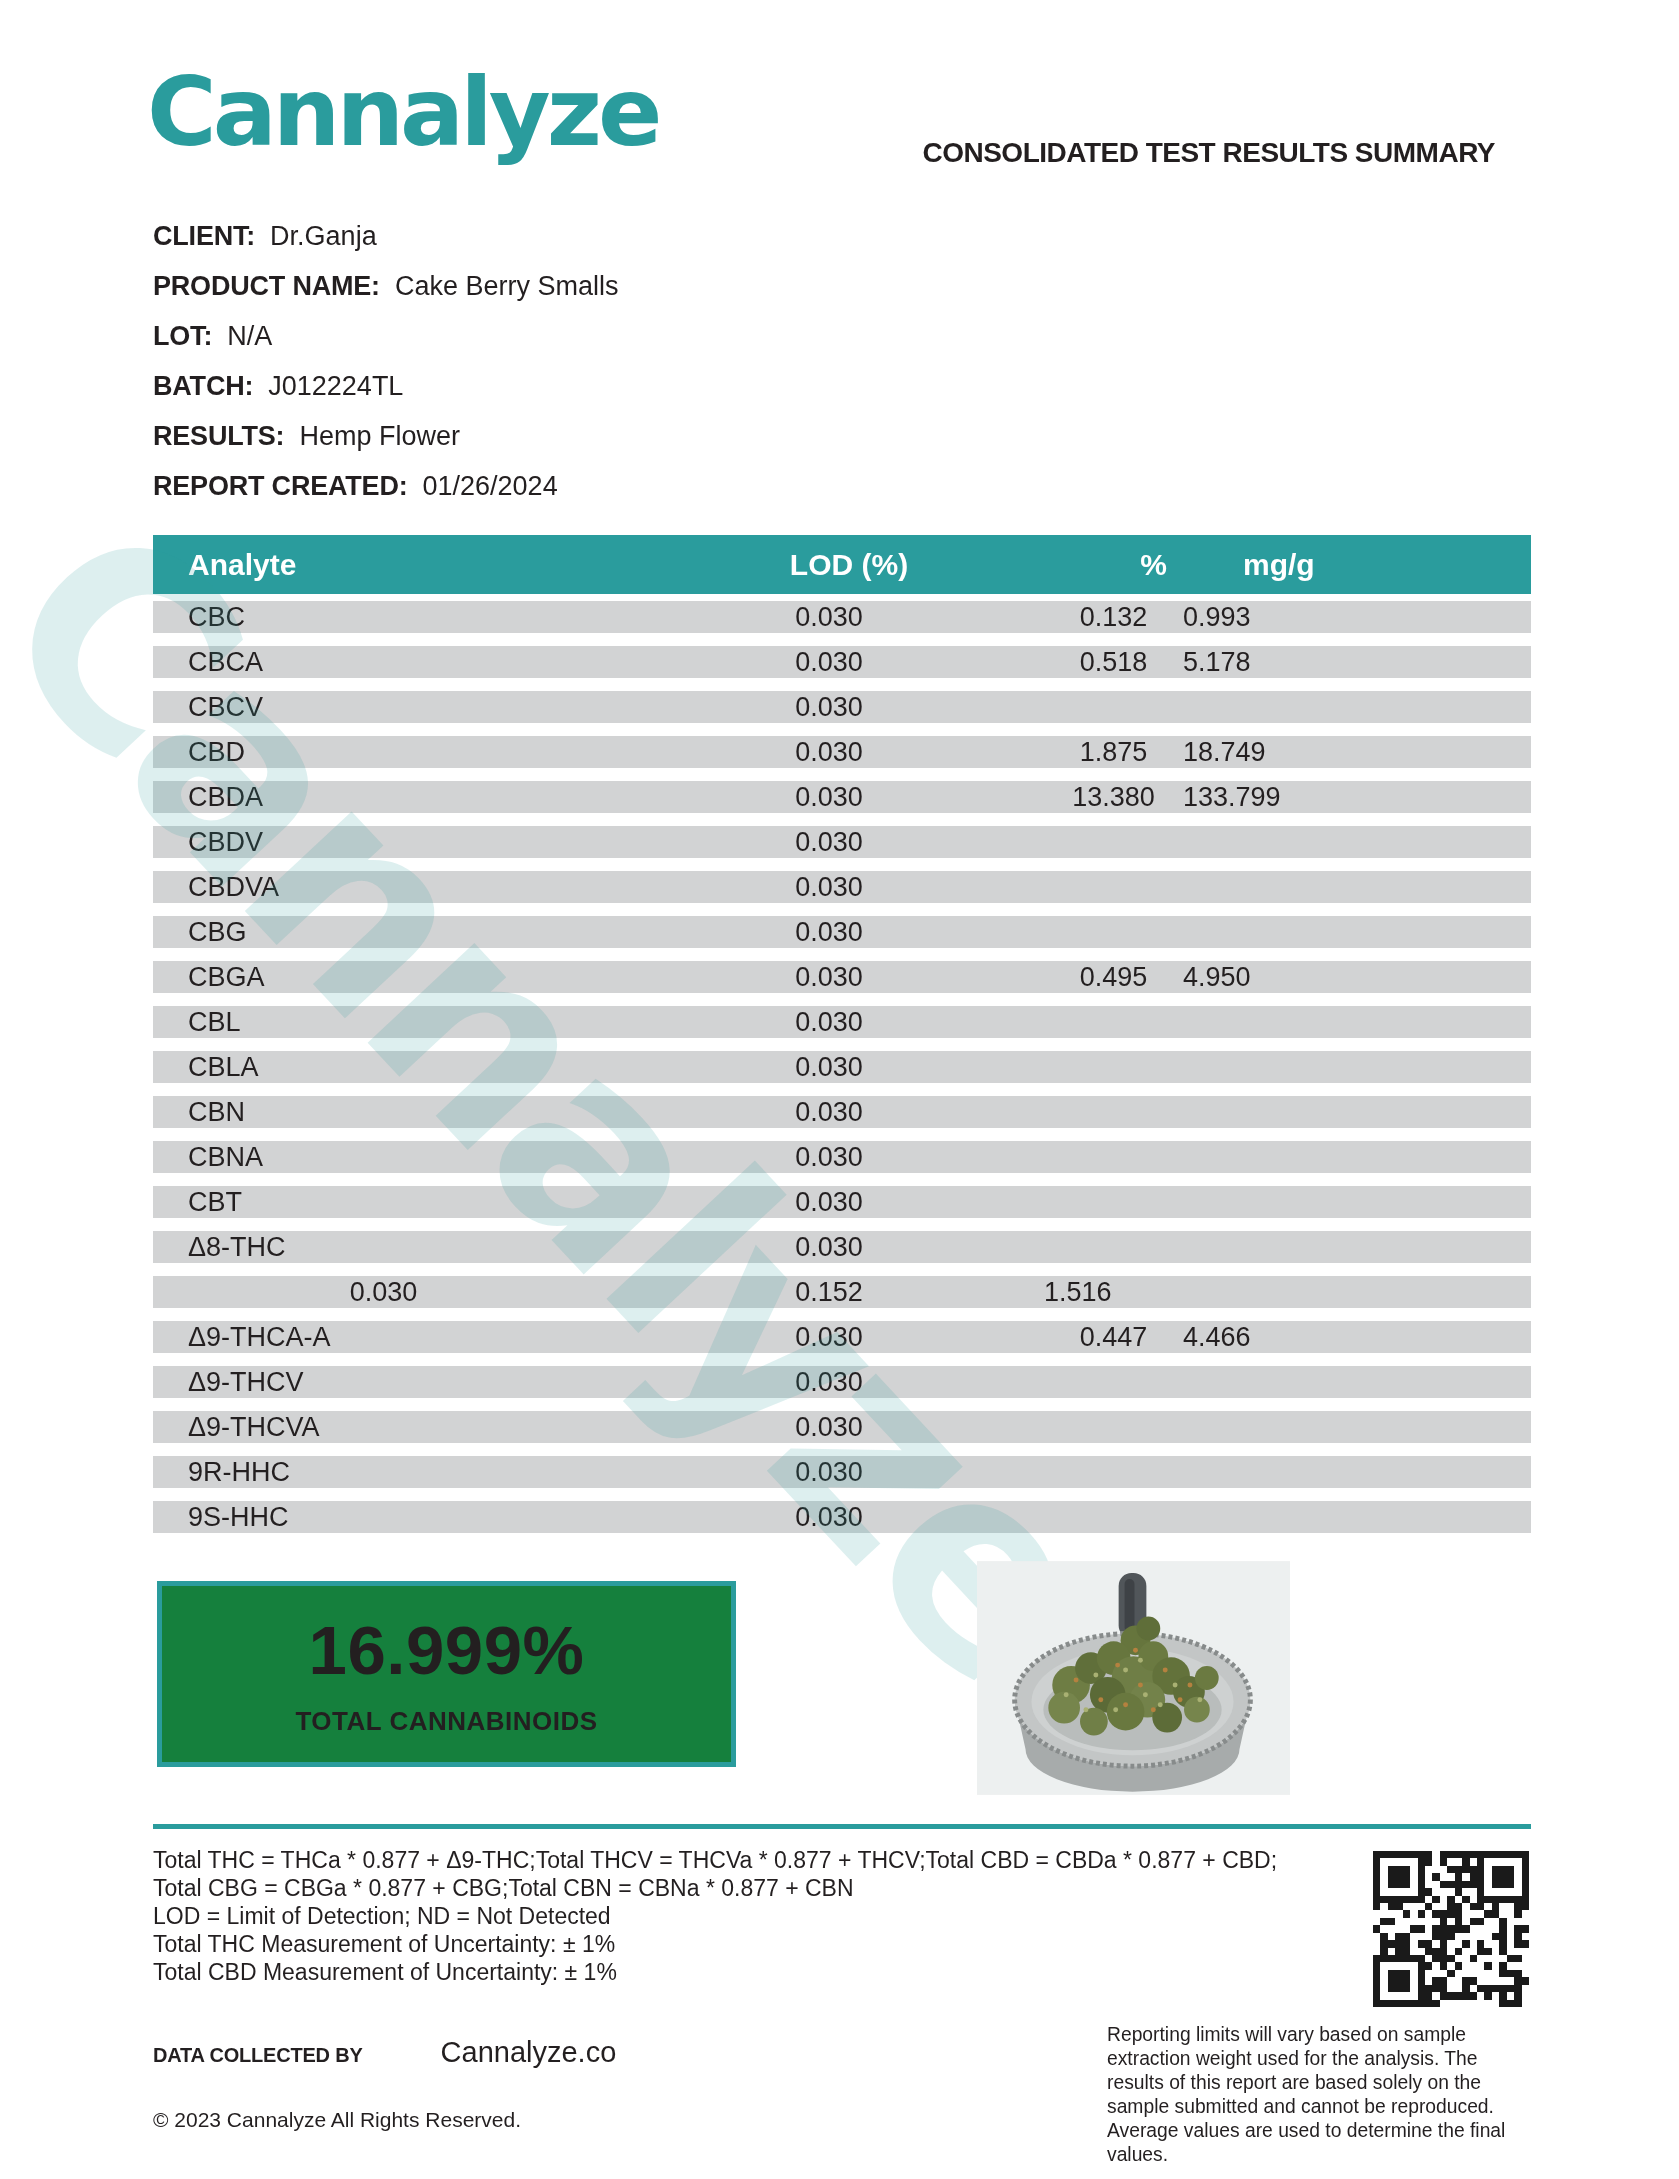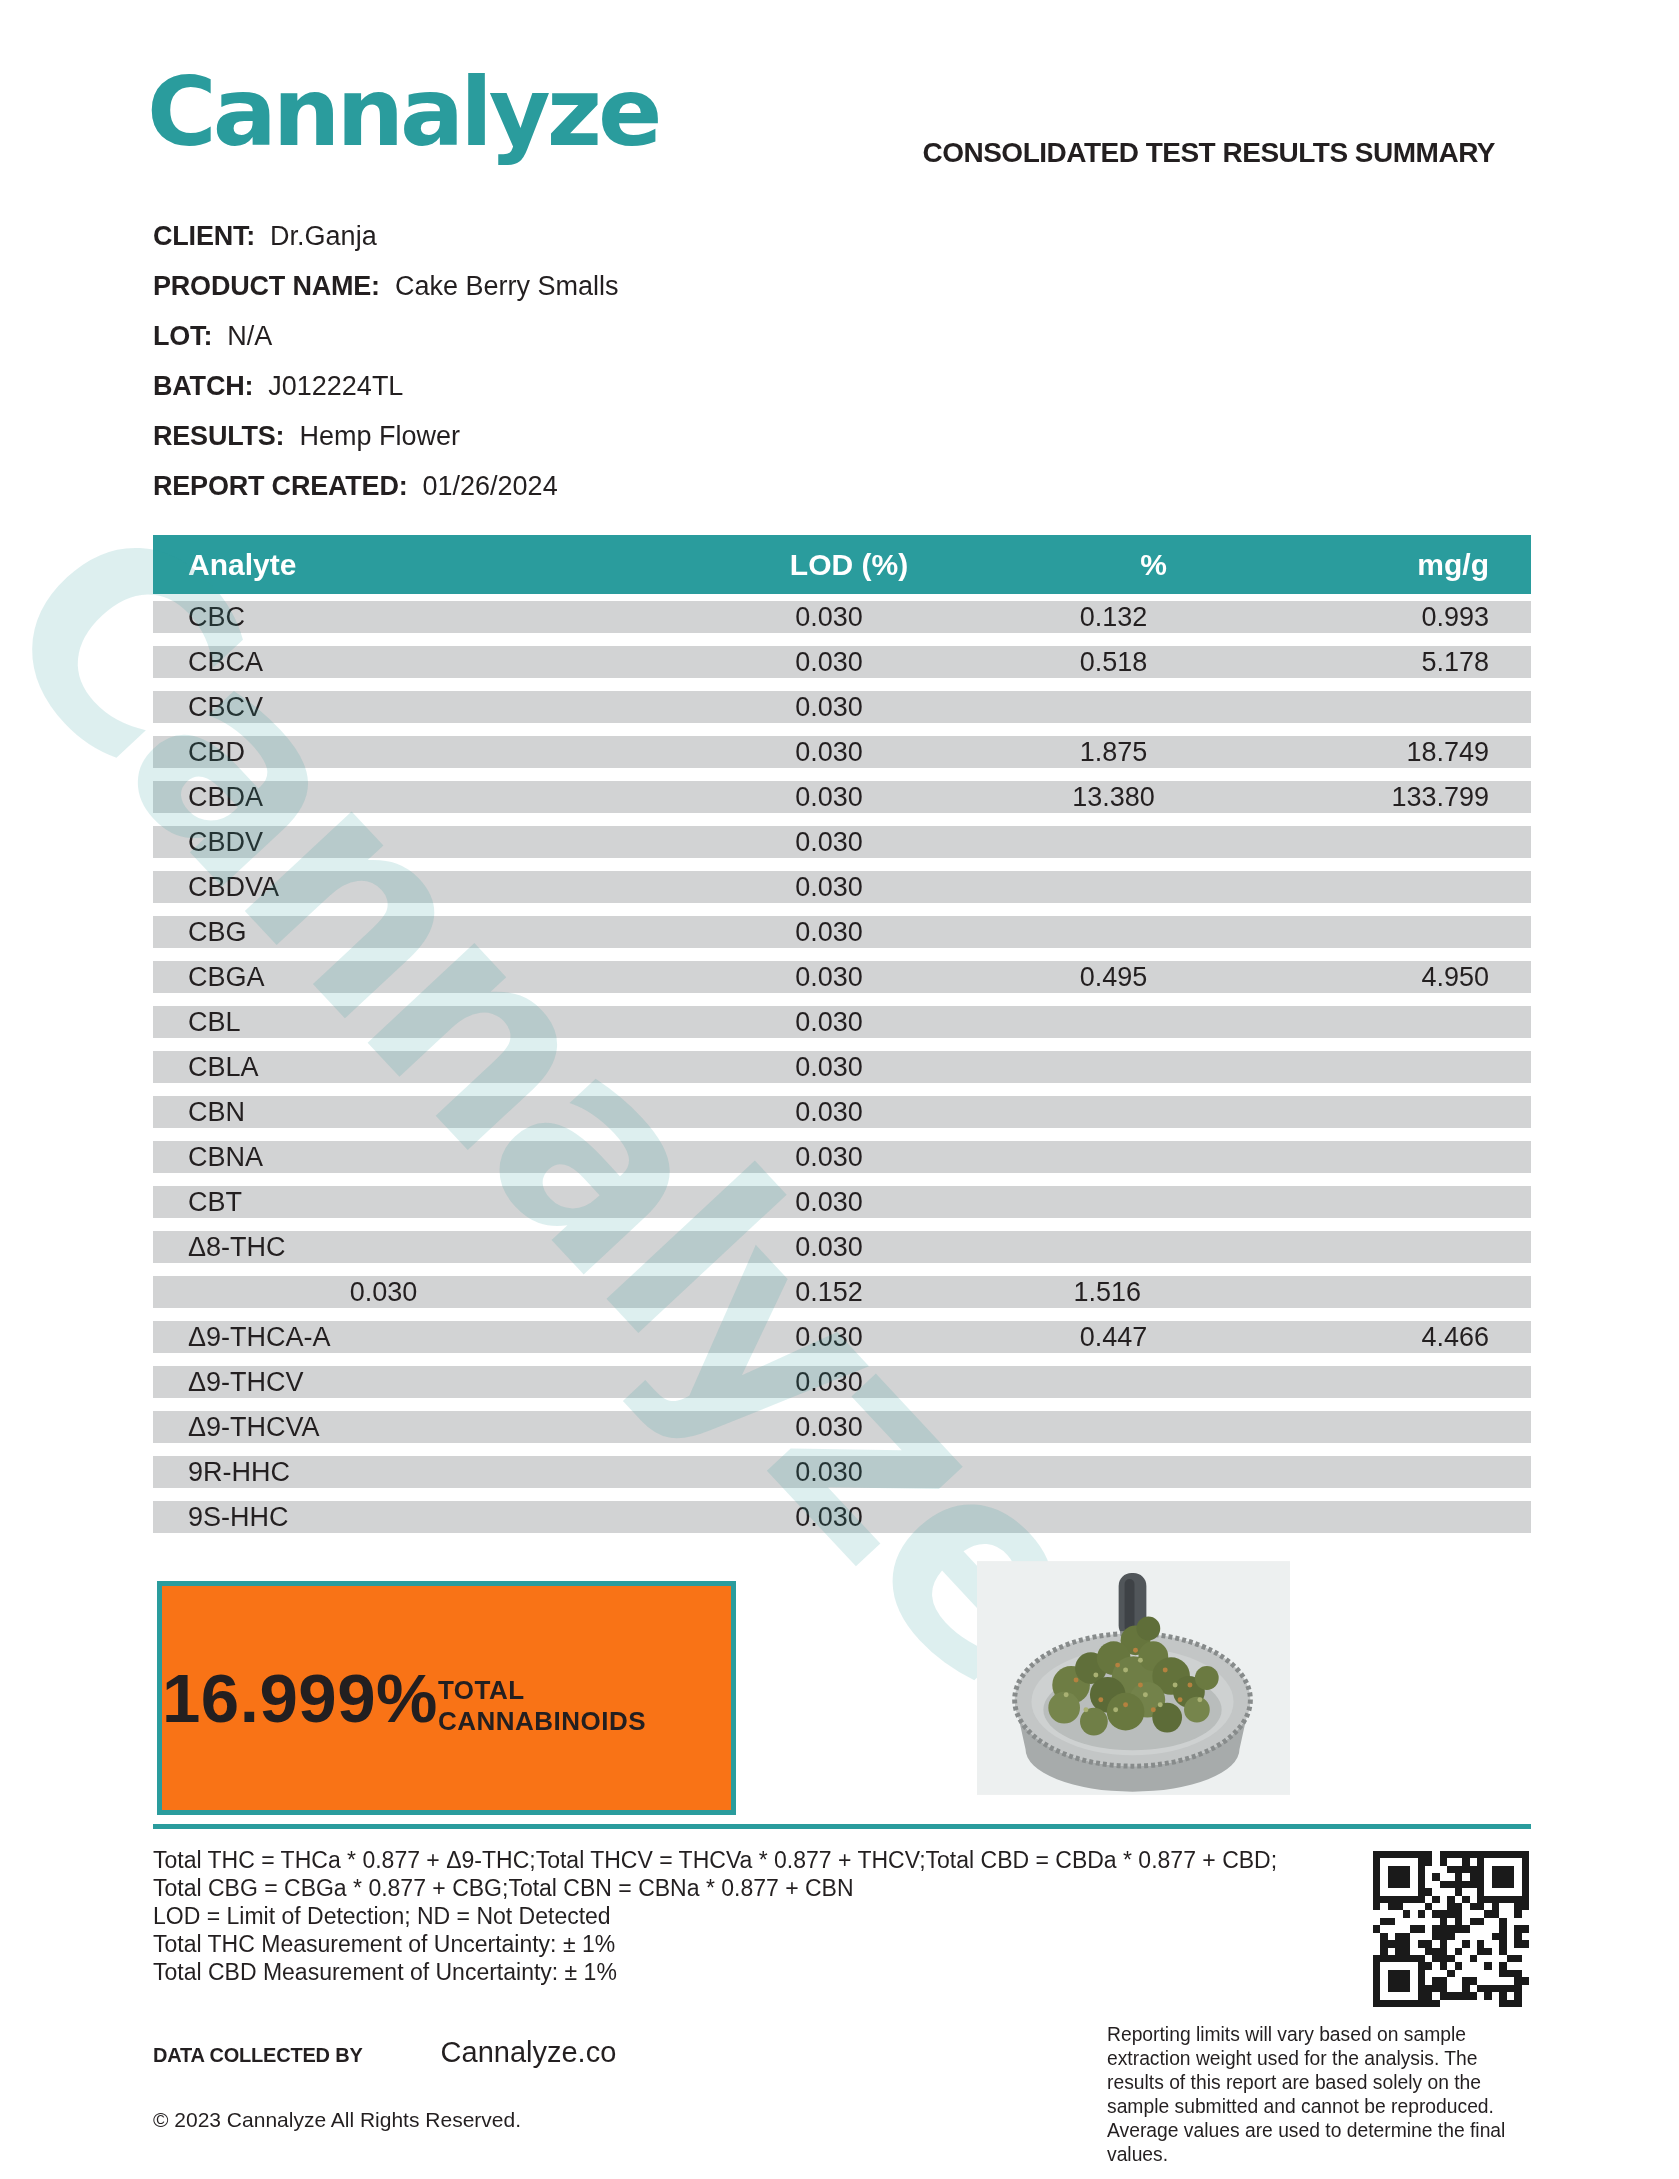--- a/index.html
+++ b/index.html
@@ -32,34 +32,34 @@
   }
   .tbody{margin-top:7px;}
   .trow{
     display:grid;grid-template-columns:461px 430px 139px 1fr;
     height:32px;line-height:32px;margin-bottom:13px;
     background:var(--gray);font-size:27px;
   }
   .cell-a{padding-left:35px;text-align:left;}
   .cell-l{text-align:center;}
   .cell-p{text-align:center;}
-  .cell-m{text-align:right;padding-right:42px;}
+  .cell-m{text-align:left;padding-right:42px;}
   
   .watermark{
     position:absolute;left:168px;top:465px;z-index:2;pointer-events:none;
     font-family:"DejaVu Sans",sans-serif;font-weight:bold;
     font-size:267px;letter-spacing:-10px;white-space:nowrap;
     color:rgba(42,156,157,0.16);
     transform:rotate(47deg);transform-origin:0 0;
   }
   
   .total-box{
-    position:absolute;left:157px;top:1581px;width:579px;height:234px;z-index:3;
-    border:5px solid var(--teal);box-sizing:border-box;background:#f97316;
-    display:flex;flex-direction:row;align-items:center;justify-content:center;
+    position:absolute;left:157px;top:1581px;width:579px;height:186px;z-index:3;
+    border:5px solid var(--teal);box-sizing:border-box;background:#15803d;
+    display:flex;flex-direction:column;align-items:center;justify-content:center;
   }
   .total-value{font-size:69px;font-weight:bold;letter-spacing:0.5px;}
   .total-label{margin-top:16px;font-size:26px;font-weight:bold;letter-spacing:0.5px;}
   .photo{position:absolute;left:977px;top:1561px;width:313px;height:234px;z-index:3;}
   
   .divider{position:absolute;left:153px;top:1824px;width:1378px;height:5px;background:var(--teal);z-index:3;}
   .footnotes{position:absolute;left:153px;top:1846px;z-index:3;font-size:23px;line-height:28px;width:1168px;}
   .qr{position:absolute;left:1373px;top:1851px;width:156px;height:156px;z-index:3;}
   .qr svg{width:100%;height:100%;shape-rendering:crispEdges;}
   .reporting{position:absolute;left:1107px;top:2023px;width:414px;z-index:3;font-size:19.3px;line-height:24px;}

